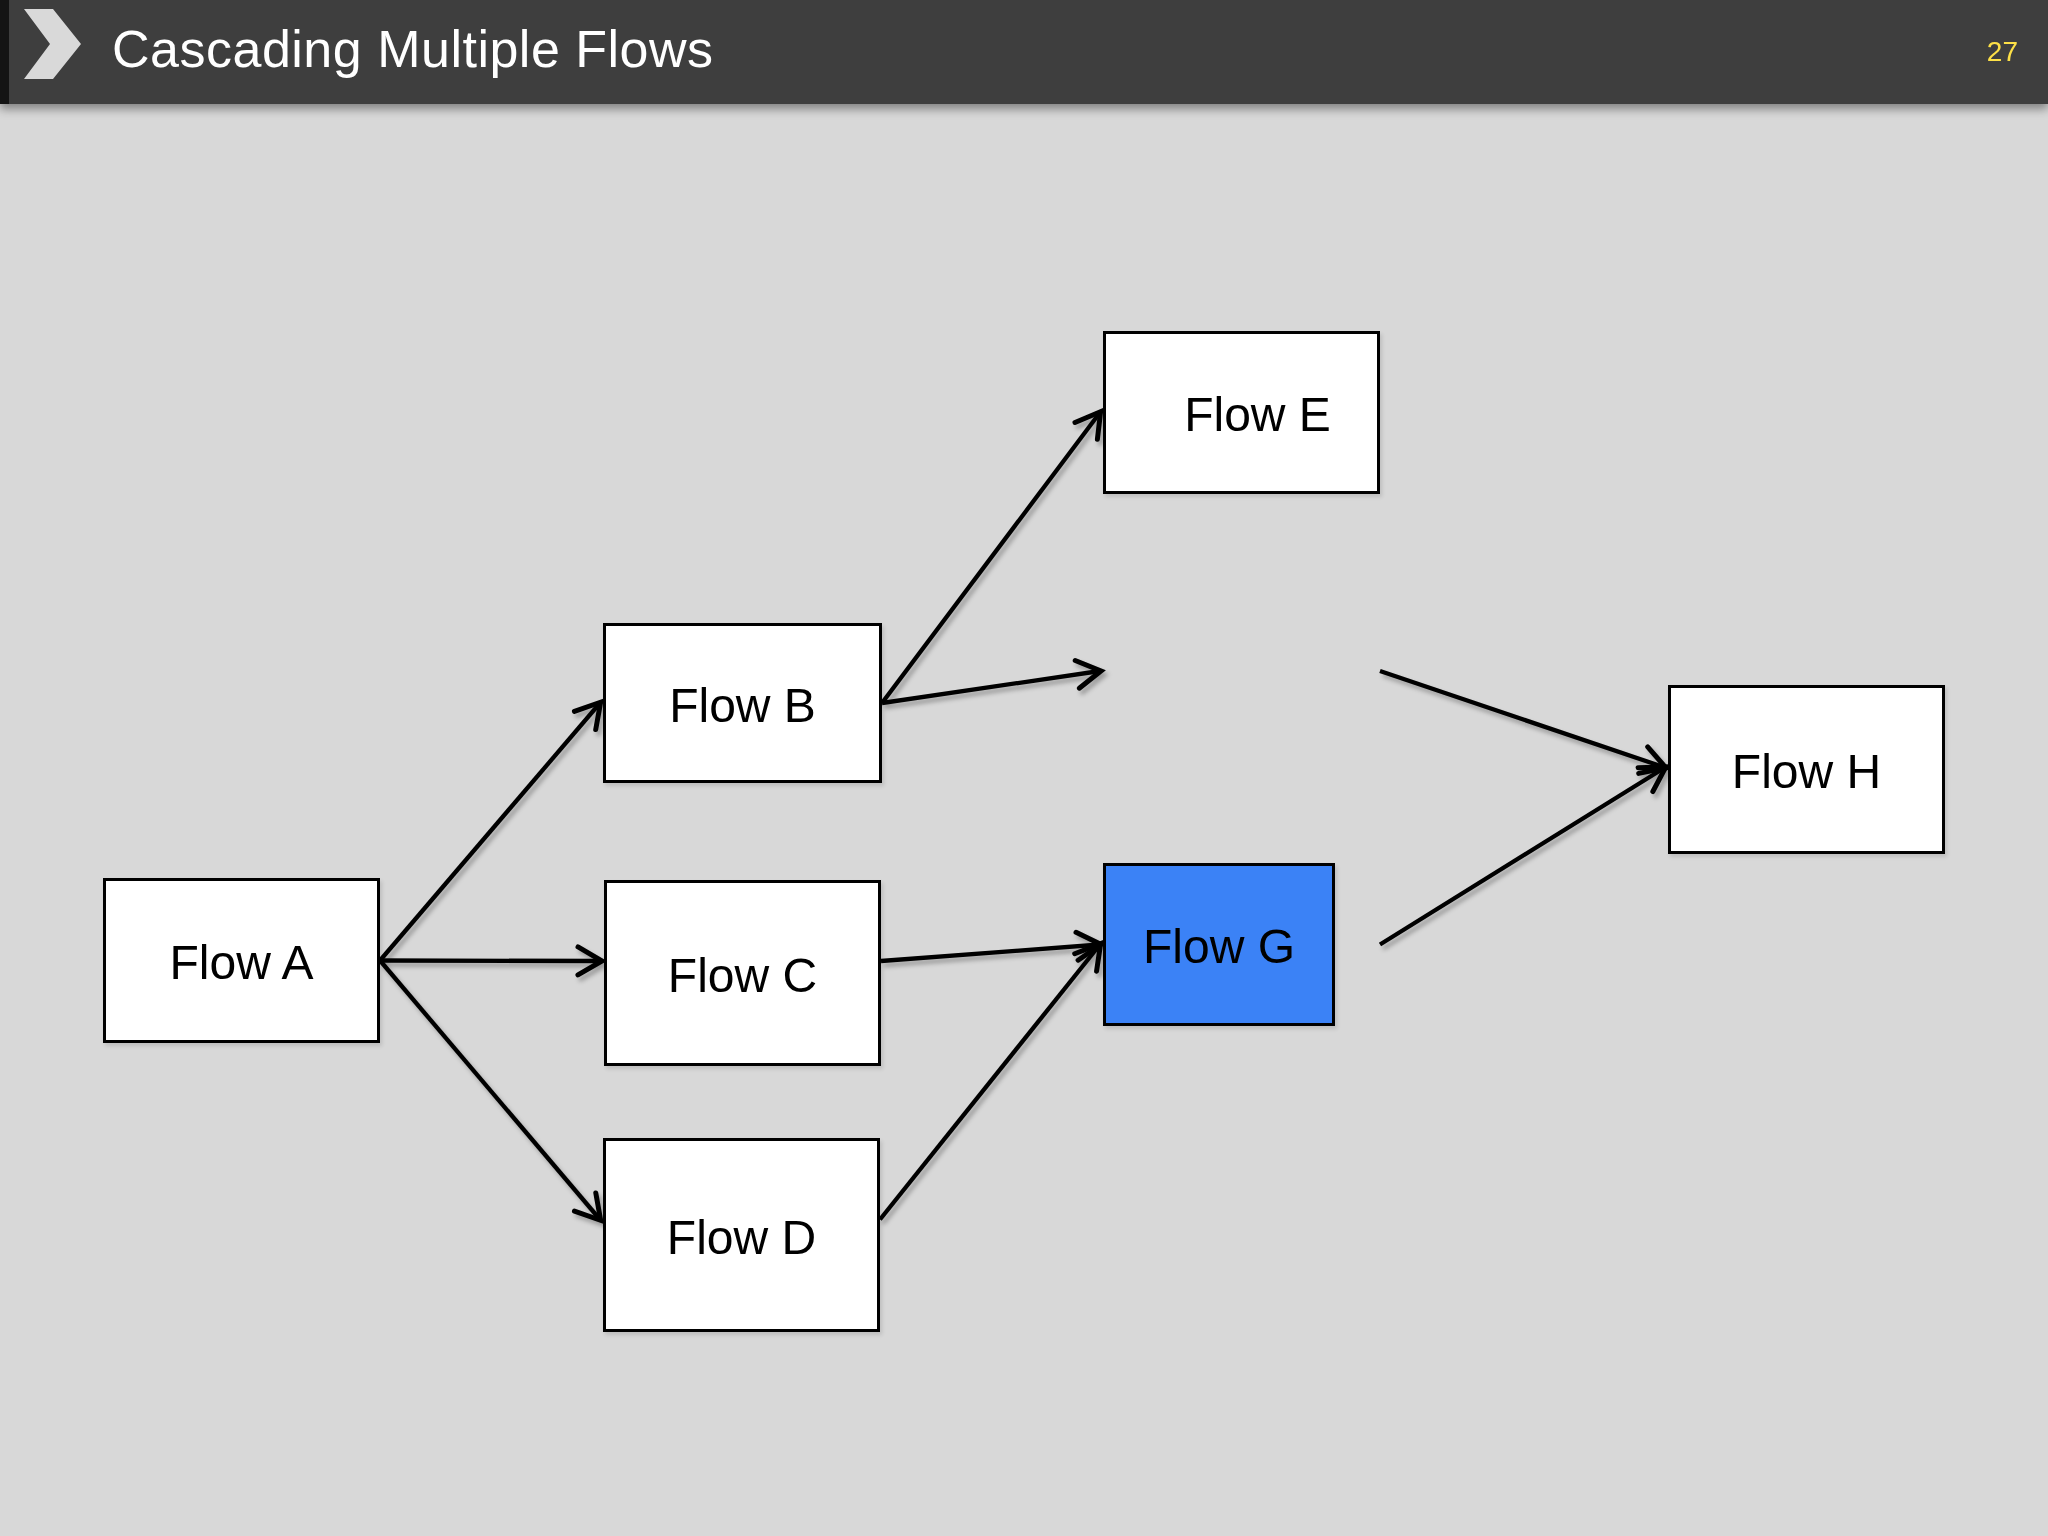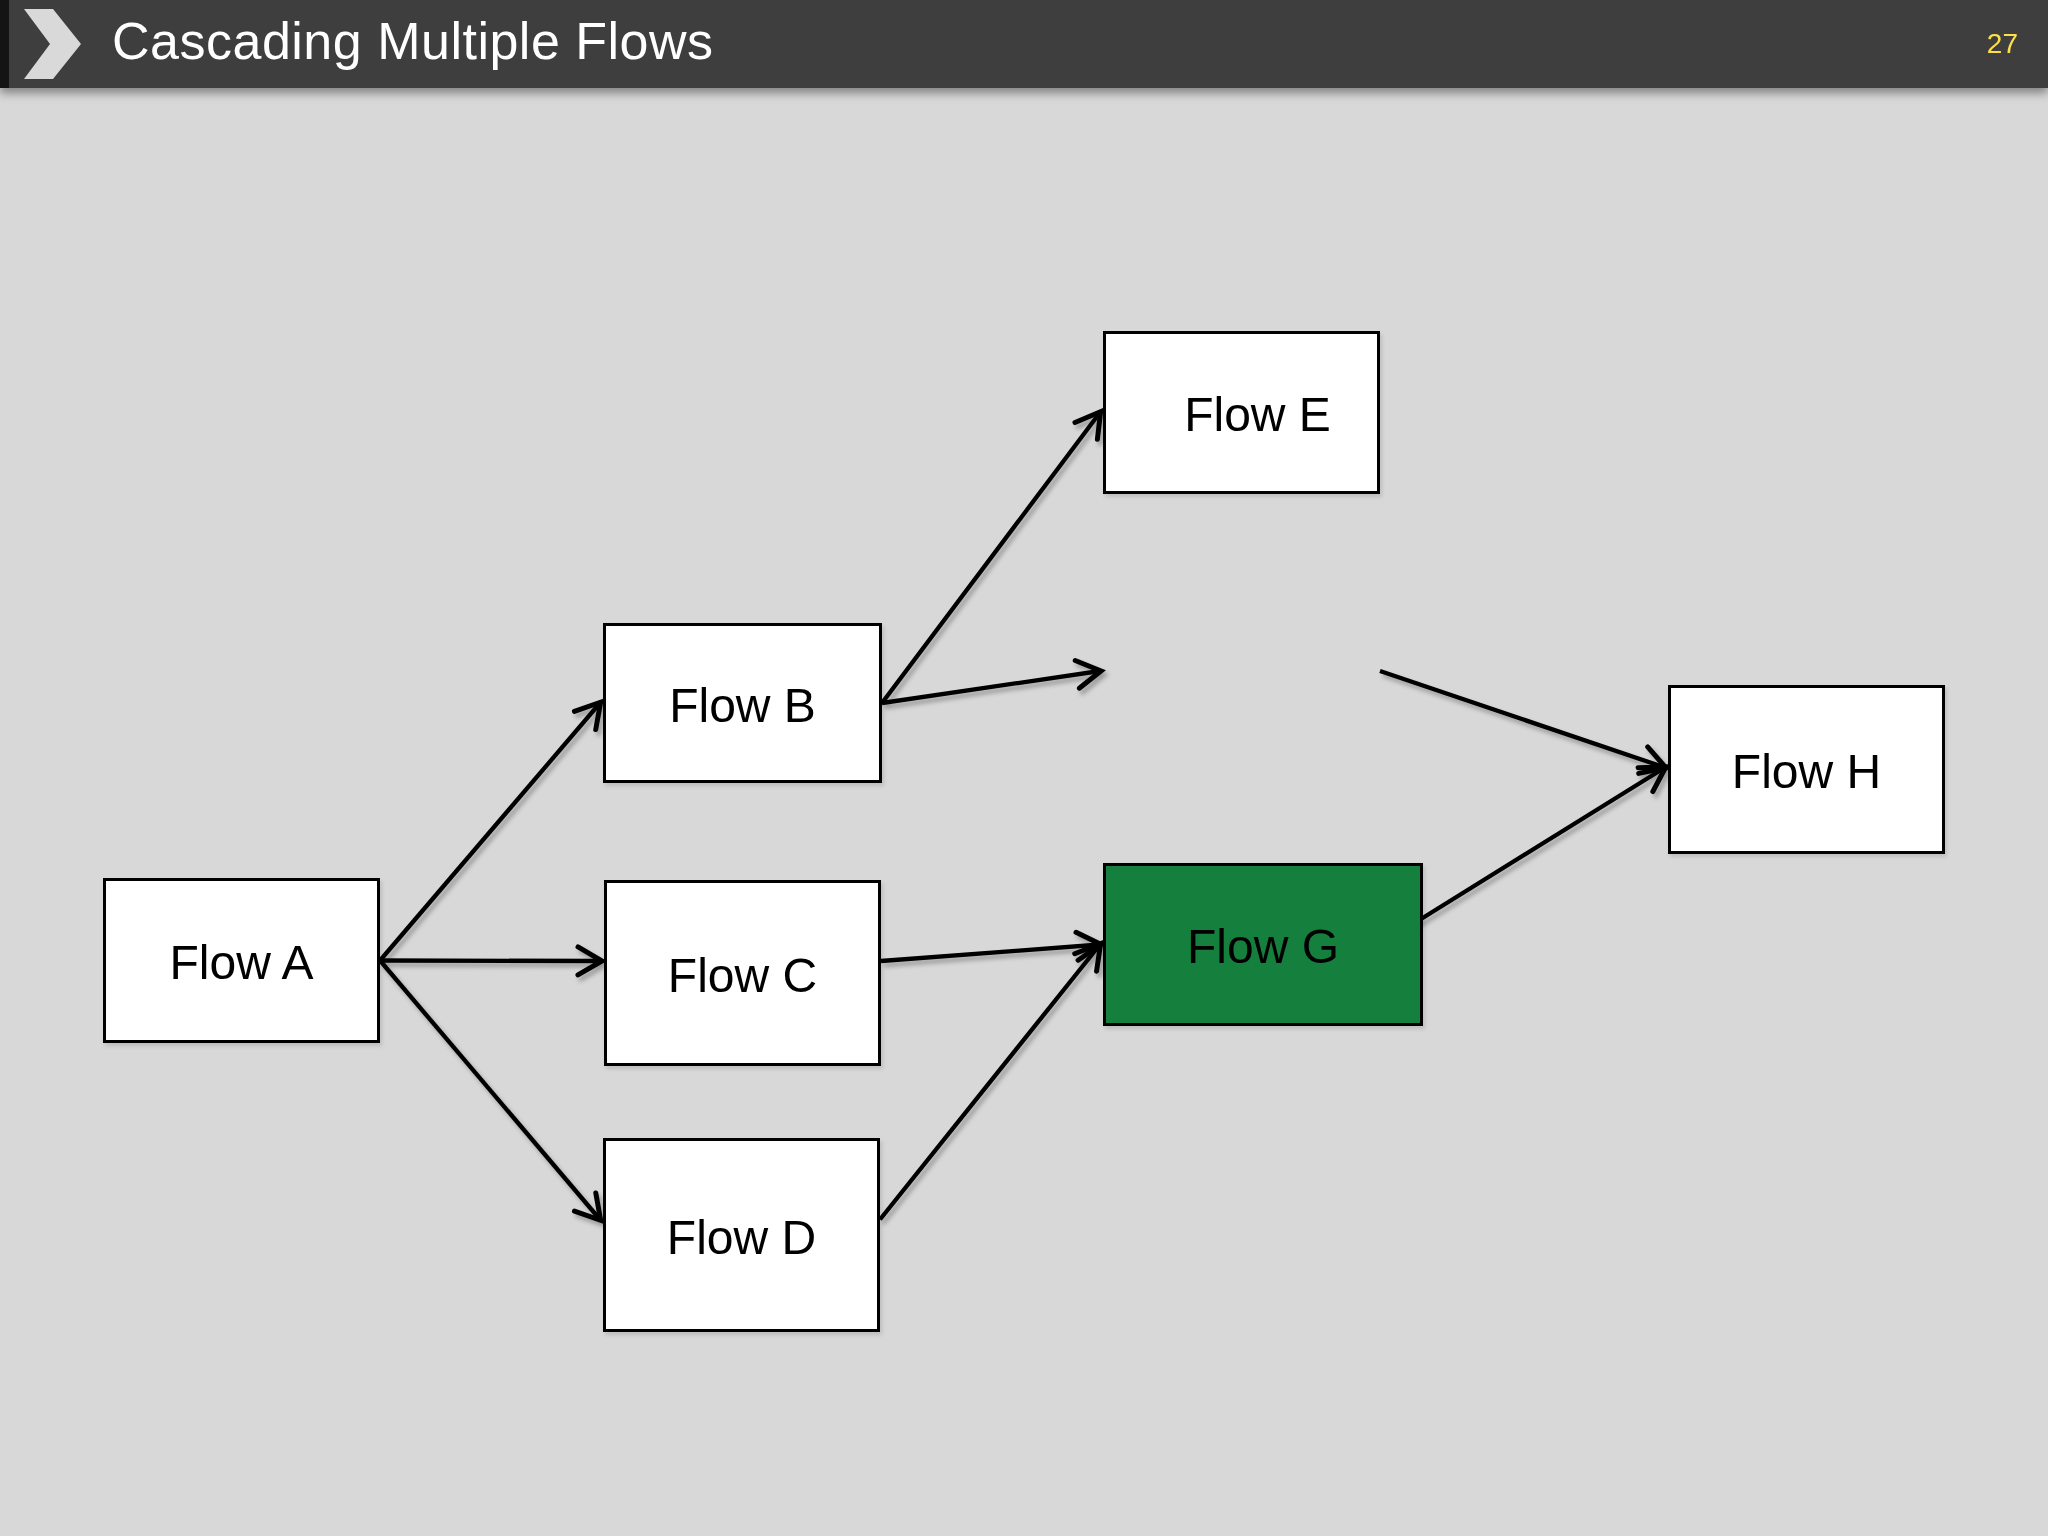--- a/index.html
+++ b/index.html
@@ -8,21 +8,21 @@
     position: relative;
     overflow: hidden;
     font-family: "Liberation Sans", sans-serif;
     background: #d8d8d8;
   }
   .slide { position: absolute; inset: 0; }
 
   
   .header {
     position: absolute; top: 0; left: 0;
-    width: 100%; height: 88px;
+    width: 100%; height: 104px;
     background: #3e3e3e;
     box-shadow: 0 5px 9px rgba(0,0,0,0.40);
     z-index: 10;
   }
   .header-left-strip {
     position: absolute; left: 0; top: 0;
     width: 9px; height: 100%;
     background: #141414;
   }
   .chevron-svg {
@@ -100,21 +100,21 @@
         </div>
         <div class="flow-box" style="left: 604px; top: 880px; width: 277px; height: 186px; background: rgb(255, 255, 255); border: 3.5px solid rgb(0, 0, 0); color: rgb(0, 0, 0); font-size: 48px;">
           <span>Flow C</span>
         </div>
         <div class="flow-box" style="left: 603px; top: 1138px; width: 277px; height: 194px; background: rgb(255, 255, 255); border: 3.5px solid rgb(0, 0, 0); color: rgb(0, 0, 0); font-size: 48px;">
           <span>Flow D</span>
         </div>
         <div class="flow-box" style="left: 1103px; top: 331px; width: 277px; height: 163px; background: rgb(255, 255, 255); border: 3.5px solid rgb(0, 0, 0); color: rgb(0, 0, 0); font-size: 48px; padding-left: 32px;">
           <span>Flow E</span>
         </div>
-        <div class="flow-box" style="left: 1103px; top: 863px; width: 320px; height: 163px; background: #15803d; border: 3.5px solid rgb(0, 0, 0); color: rgb(0, 0, 0); font-size: 48px;">
+        <div class="flow-box" style="left: 1103px; top: 863px; width: 232px; height: 163px; background: #3b82f6; border: 3.5px solid rgb(0, 0, 0); color: rgb(0, 0, 0); font-size: 48px;">
           <span>Flow G</span>
         </div>
         <div class="flow-box" style="left: 1668px; top: 685px; width: 277px; height: 169px; background: rgb(255, 255, 255); border: 3.5px solid rgb(0, 0, 0); color: rgb(0, 0, 0); font-size: 48px;">
           <span>Flow H</span>
         </div>
       </div>
   </main>
 
 </div>
 

